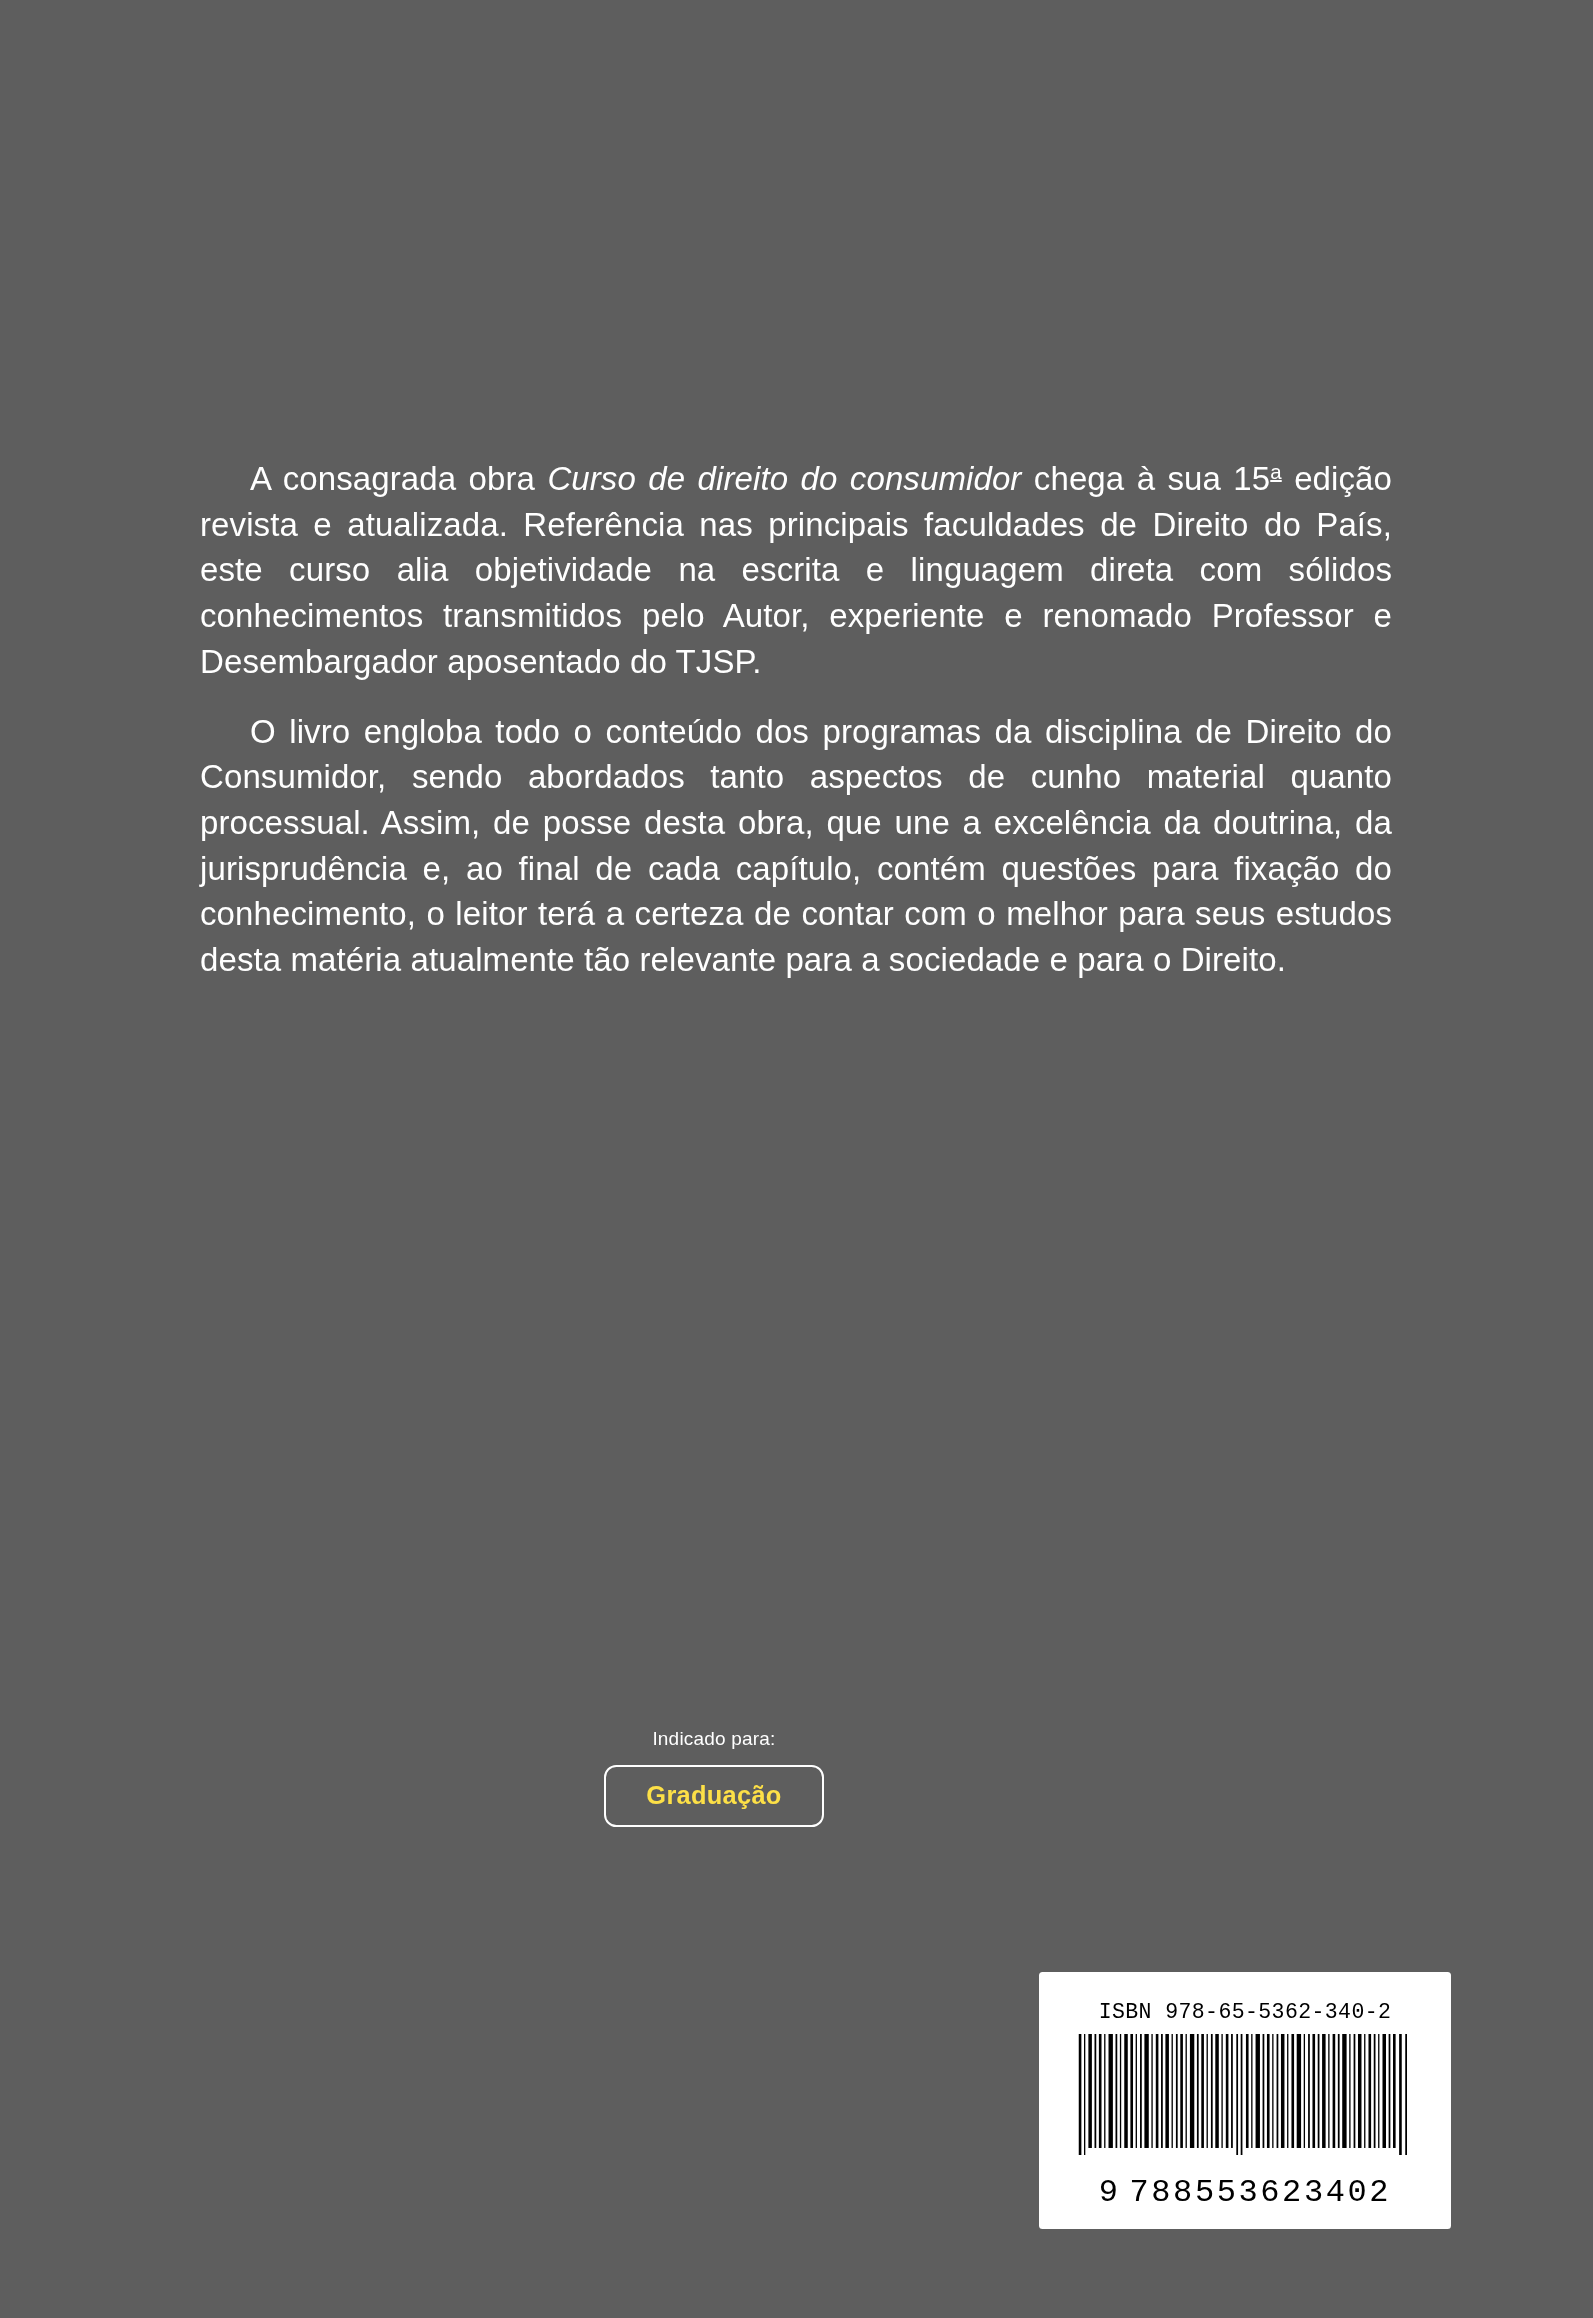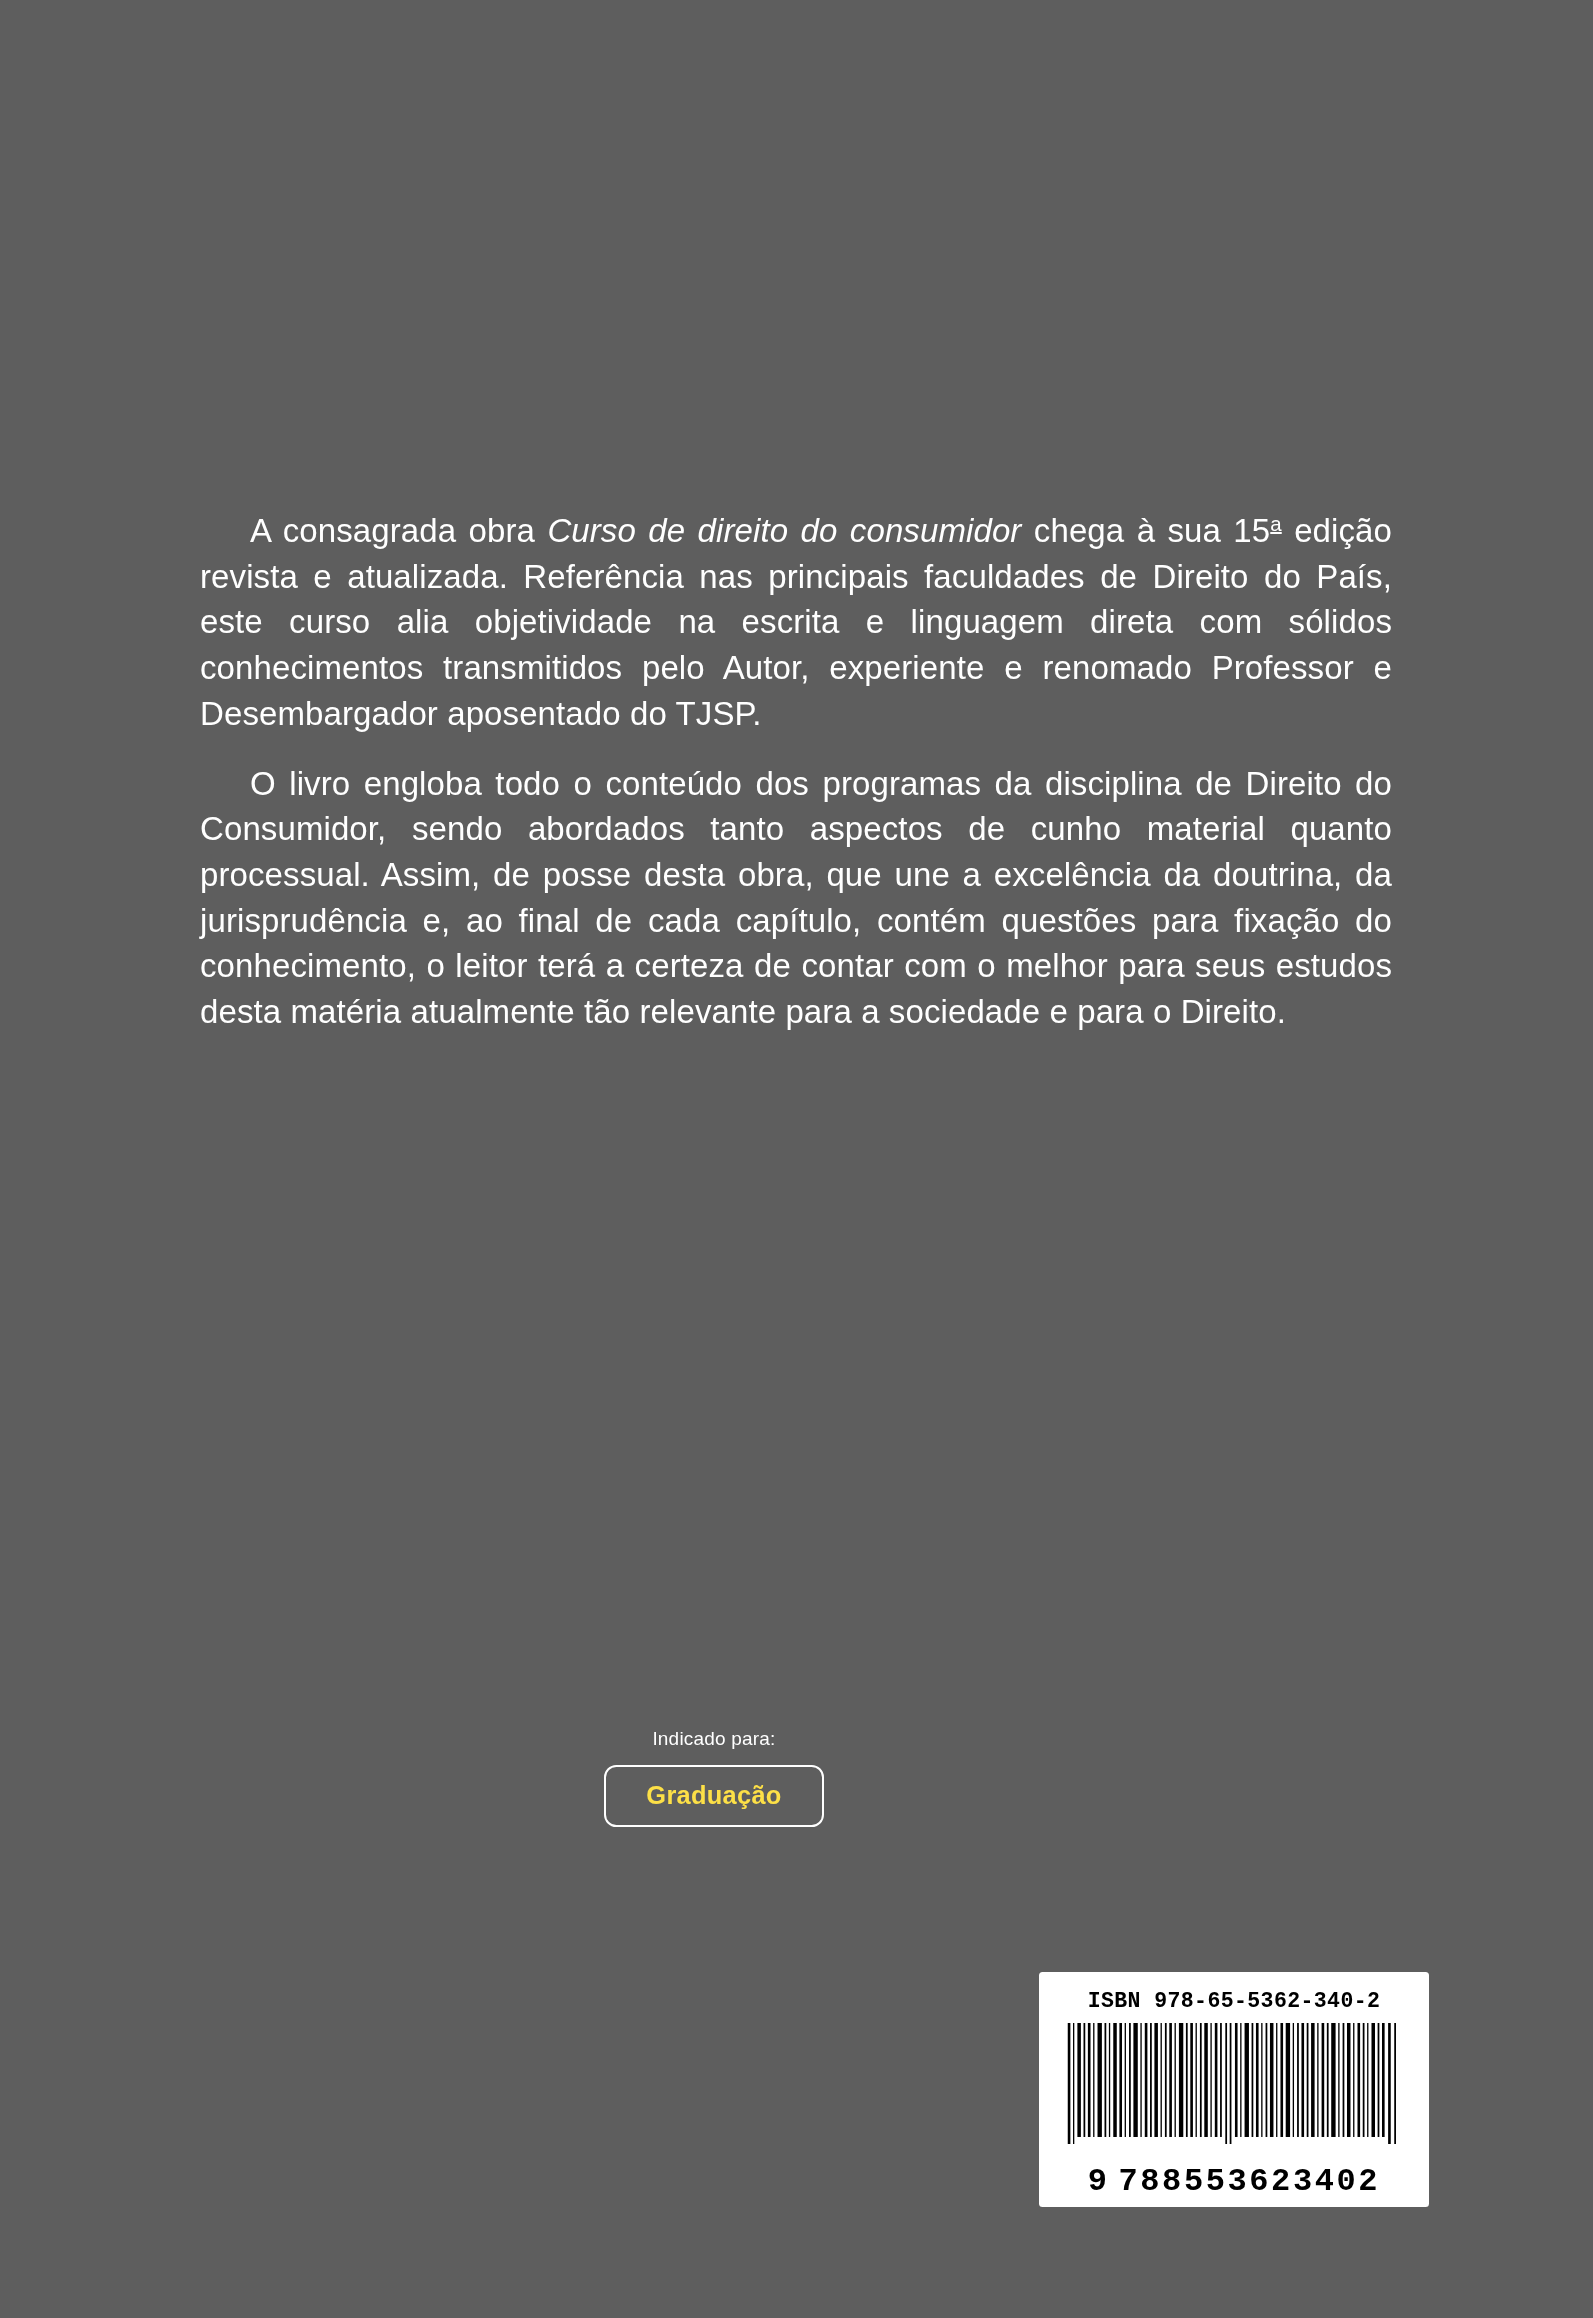--- a/index.html
+++ b/index.html
@@ -15,21 +15,21 @@
     width: 1594px;
     height: 2319px;
     background: #5e5e5e;
     overflow: hidden;
   }
 
   
   .blurb {
     position: absolute;
     left: 200px;
-    top: 508px;
+    top: 456px;
     width: 1192px;
     color: #ffffff;
     font-size: 33px;
     line-height: 1.385;
     text-align: justify;
     text-justify: inter-word;
     letter-spacing: 0.1px;
   }
   .blurb p {
     margin: 0 0 24px 0;
@@ -104,22 +104,21 @@
 
   
   .isbn-box {
     position: absolute;
     left: 1039px;
     top: 1972px;
     width: 390px;
     height: 235px;
     background: #ffffff;
     border-radius: 3.5px;
-    padding: 0;
-    font-weight: bold;
+    padding: 11px;
   }
   .isbn-text {
     font-family: "Liberation Mono", monospace;
     font-size: 21.5px;
     color: #000000;
     text-align: center;
     padding-top: 16.6px;
     letter-spacing: 0.4px;
   }
   .barcode {

